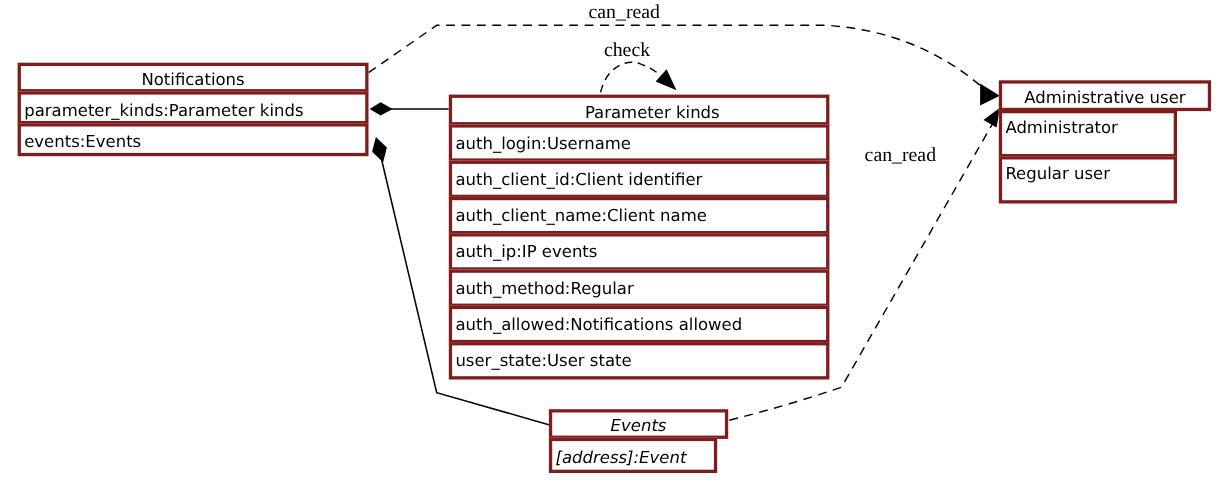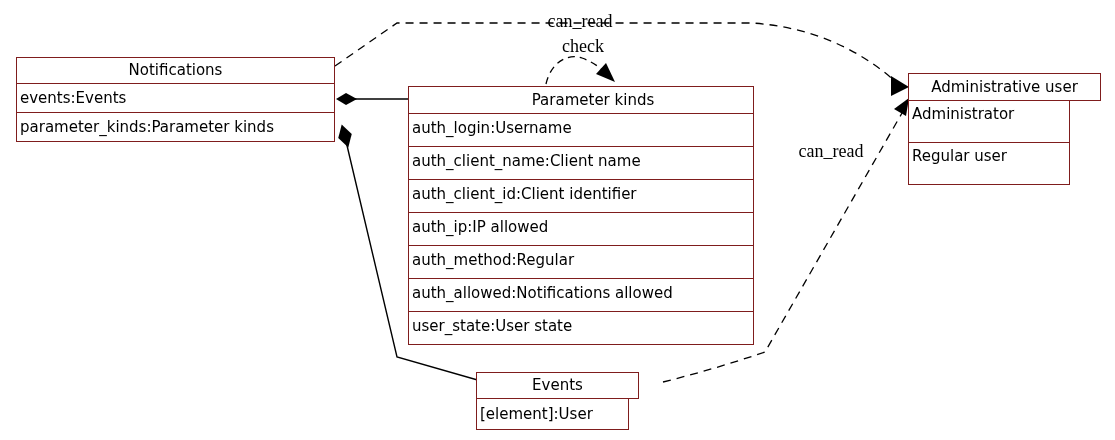--- a/index.html
+++ b/index.html
@@ -7,38 +7,36 @@
     position:relative;
     width:1115px;height:440px;
     background:#ffffff;
     font-family:"DejaVu Sans",sans-serif;
     overflow:hidden;
   }
   .edges{position:absolute;left:0;top:0;width:1115px;height:440px;}
   .node{position:absolute;}
   .cell{
     box-sizing:border-box;
-    border:1px solid #7f1d1d;
+    border:3px solid #7f1d1d;
     background:#fff;
     color:#000;
     font-size:15px;
     white-space:nowrap;
     overflow:hidden;
   }
   .cell + .cell{margin-top:-1px;}
   .cell.title{text-align:center;}
   .cell.row{padding:0 3px;}
   .edge-label{
     position:absolute;
     font-family:"Liberation Serif",serif;
     font-size:18px;
     color:#000;
-    text-align:center;
     white-space:nowrap;
-    margin-top:11px;
   }
   
   .n-title{width:319px;height:27px;line-height:25px;}
   .n-row{width:319px;height:30px;line-height:28px;}
   
   .p-title{width:346px;height:28px;line-height:26px;padding-left:24px;}
   .p-row{width:346px;height:34px;line-height:28px;}
   
   .a-title{width:193px;height:28px;line-height:26px;text-align:left;padding:0 3px;}
   .a-row{width:162px;height:43px;line-height:27px;}
@@ -64,43 +62,43 @@
 
     <path d="M663,382 Q715,369 765,352 L902,113" stroke="#000" stroke-width="1.3" stroke-dasharray="8,6" fill="none"></path>
     <polygon points="909,98 906,116 894,109" fill="#000"></polygon>
 
     <path d="M546,84 C551,62 568,53 582,58 C593,62 601,68 606,74" stroke="#000" stroke-width="1.3" stroke-dasharray="7,5" fill="none"></path>
     <polygon points="615,82 606,63 596,74" fill="#000"></polygon>
   </svg>
 
   <div class="node" style="left:16px;top:57px;">
     <div class="cell title n-title">Notifications</div>
+    <div class="cell row n-row">parameter_kinds:Parameter kinds</div>
     <div class="cell row n-row">events:Events</div>
-    <div class="cell row n-row">parameter_kinds:Parameter kinds</div>
   </div>
 
   <div class="node" style="left:408px;top:86px;">
     <div class="cell title p-title">Parameter kinds</div>
     <div class="cell row p-row">auth_login:Username</div>
+    <div class="cell row p-row">auth_client_id:Client identifier</div>
     <div class="cell row p-row">auth_client_name:Client name</div>
-    <div class="cell row p-row">auth_client_id:Client identifier</div>
-    <div class="cell row p-row">auth_ip:IP allowed</div>
+    <div class="cell row p-row">auth_ip:IP events</div>
     <div class="cell row p-row">auth_method:Regular</div>
     <div class="cell row p-row">auth_allowed:Notifications allowed</div>
     <div class="cell row p-row">user_state:User state</div>
   </div>
 
   <div class="node" style="left:908px;top:73px;">
     <div class="cell title a-title">Administrative user</div>
     <div class="cell row a-row">Administrator</div>
     <div class="cell row a-row">Regular user</div>
   </div>
 
-  <div class="node" style="left:476px;top:372px;">
+  <div class="node" style="left:499px;top:372px;font-style:italic;">
     <div class="cell title e-title">Events</div>
-    <div class="cell row e-row">[element]:User</div>
+    <div class="cell row e-row">[address]:Event</div>
   </div>
 
   <div class="edge-label" style="left:535px;top:0px;width:90px;">can_read</div>
-  <div class="edge-label" style="left:549px;top:25px;width:68px;">check</div>
+  <div class="edge-label" style="left:549px;top:35px;width:68px;">check</div>
   <div class="edge-label" style="left:786px;top:130px;width:90px;">can_read</div>
 
 </div>
 
 </body></html>

